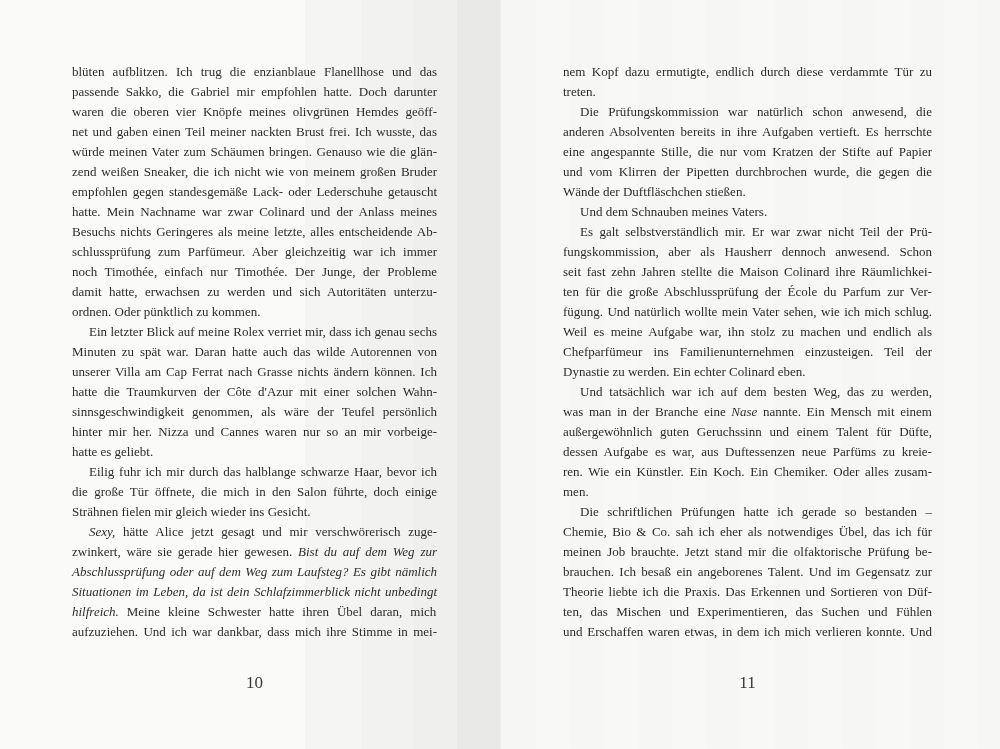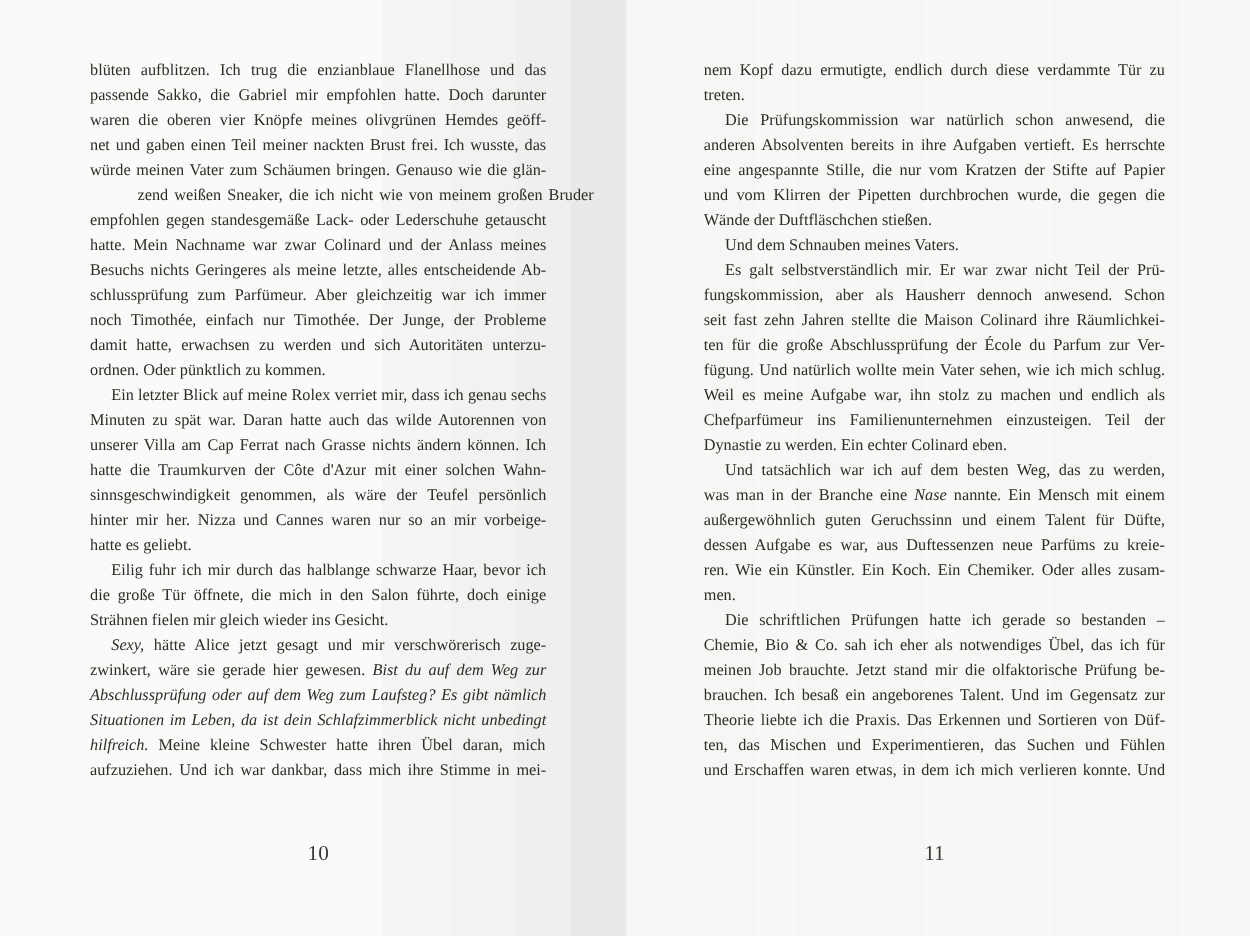--- a/index.html
+++ b/index.html
@@ -16,21 +16,21 @@
       #e9e9e8 45.7%, #e9e9e8 50.0%,
       #f8f8f6 50.2%, #f8f8f6 100%);
   }
   .streaks {
     position: absolute; left: 502px; top: 0; width: 498px; height: 749px;
     background: repeating-linear-gradient(90deg,
       rgba(0,0,0,0.007) 0 34px, rgba(0,0,0,0) 34px 68px);
     pointer-events: none;
   }
   .textblock {
-    position: absolute; top: 46px;
+    position: absolute; top: 62px;
     font-size: 13px; line-height: 20px;
   }
   #left-text  { left: 72px;  width: 365px; }
   #right-text { left: 563px; width: 369px; }
   .line { height: 20px; white-space: nowrap; }
   .ind  { padding-left: 17px; }
   .line i { font-style: italic; }
   .pagenum {
     position: absolute; top: 676px;
     font-size: 17px; line-height: 14px;
@@ -43,21 +43,21 @@
 <body>
 
 <div class="streaks"></div>
 
 <div id="left-text" class="textblock">
     <div class="line"><span style="word-spacing: 4.88px;"><span>blüten aufblitzen. Ich trug die enzianblaue Flanellhose und das</span></span></div>
     <div class="line"><span style="word-spacing: 3.48px;"><span>passende Sakko, die Gabriel mir empfohlen hatte. Doch darunter</span></span></div>
     <div class="line"><span style="word-spacing: 3.69px;"><span>waren die oberen vier Knöpfe meines olivgrünen Hemdes geöff-</span></span></div>
     <div class="line"><span style="word-spacing: 1.48px;"><span>net und gaben einen Teil meiner nackten Brust frei. Ich wusste, das</span></span></div>
     <div class="line"><span style="word-spacing: 1.27px;"><span>würde meinen Vater zum Schäumen bringen. Genauso wie die glän-</span></span></div>
-    <div class="line"><span style="word-spacing: 1.57px; margin-left: 38px;"><span>zend weißen Sneaker, die ich nicht wie von meinem großen Bruder</span></span></div>
+    <div class="line"><span style="word-spacing: 1.57px;"><span>zend weißen Sneaker, die ich nicht wie von meinem großen Bruder</span></span></div>
     <div class="line"><span style="word-spacing: 1.88px;"><span>empfohlen gegen standesgemäße Lack- oder Lederschuhe getauscht</span></span></div>
     <div class="line"><span style="word-spacing: 2.93px;"><span>hatte. Mein Nachname war zwar Colinard und der Anlass meines</span></span></div>
     <div class="line"><span style="word-spacing: 1.63px;"><span>Besuchs nichts Geringeres als meine letzte, alles entscheidende Ab-</span></span></div>
     <div class="line"><span style="word-spacing: 4.08px;"><span>schlussprüfung zum Parfümeur. Aber gleichzeitig war ich immer</span></span></div>
     <div class="line"><span style="word-spacing: 4.24px;"><span>noch Timothée, einfach nur Timothée. Der Junge, der Probleme</span></span></div>
     <div class="line"><span style="word-spacing: 4.16px;"><span>damit hatte, erwachsen zu werden und sich Autoritäten unterzu-</span></span></div>
     <div class="line"><span><span>ordnen. Oder pünktlich zu kommen.</span></span></div>
     <div class="line ind"><span style="word-spacing: 0.18px;"><span>Ein letzter Blick auf meine Rolex verriet mir, dass ich genau sechs</span></span></div>
     <div class="line"><span style="word-spacing: 2.53px;"><span>Minuten zu spät war. Daran hatte auch das wilde Autorennen von</span></span></div>
     <div class="line"><span style="word-spacing: 1.69px;"><span>unserer Villa am Cap Ferrat nach Grasse nichts ändern können. Ich</span></span></div>

